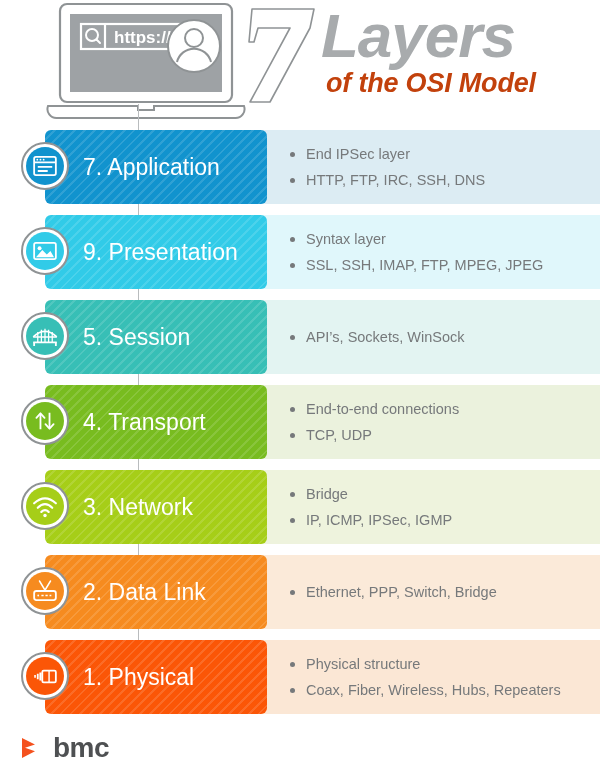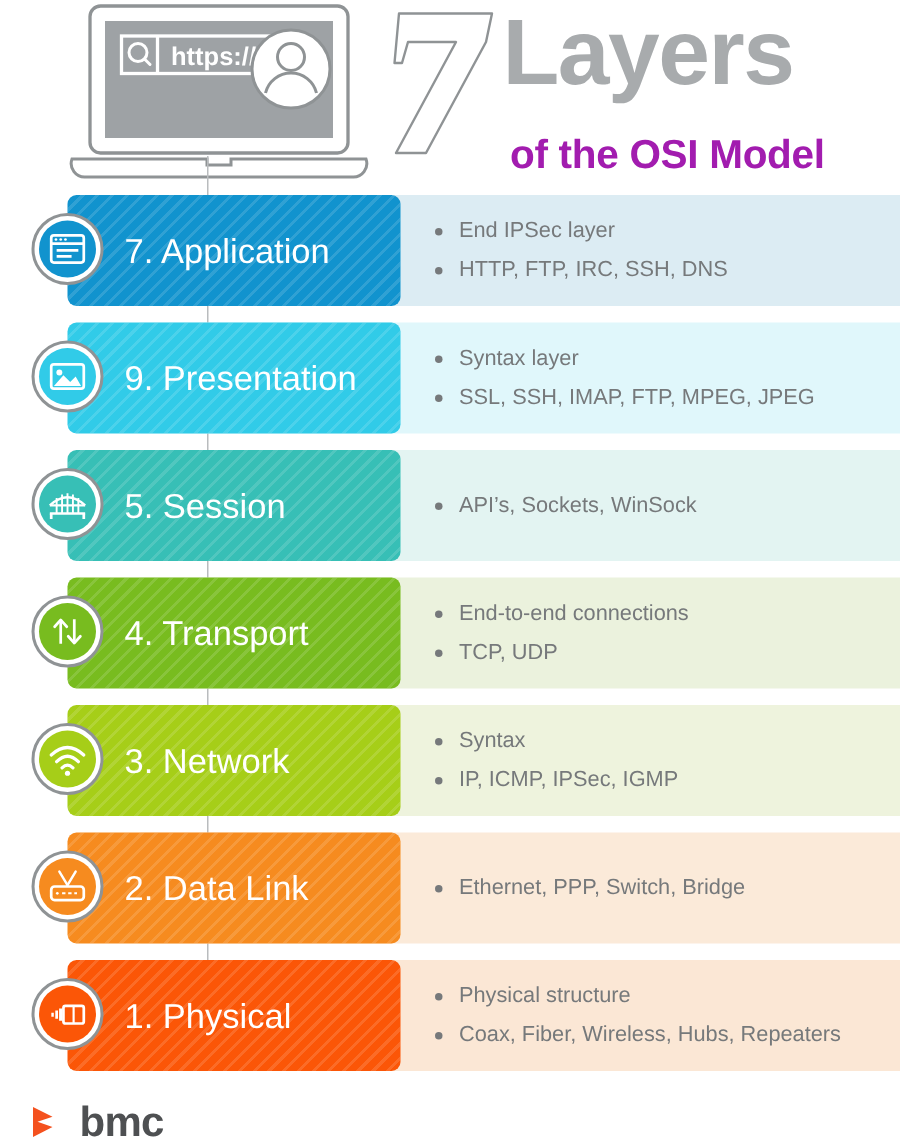--- a/index.html
+++ b/index.html
@@ -28,46 +28,46 @@
     position: absolute;
     left: 46px;
     top: 2px;
     width: 220px;
     height: 122px;
   }
 
   
   #title-block {
     position: absolute;
-    left: 262px;
+    left: 248px;
     top: 4px;
     width: 330px;
     height: 110px;
+    font-style: italic;
   }
   #seven-svg { position: absolute; left: 0; top: 2px; }
   #word-layers {
     position: absolute;
     left: 73px;
     top: 1px;
     font-size: 62px;
     font-weight: bold;
     color: #a8abad;
     letter-spacing: -1px;
     line-height: 1;
   }
   #word-sub {
     position: absolute;
     left: 78px;
     top: 66px;
     font-size: 27px;
     font-weight: bold;
-    color: #a21caf;
+    color: #c2410c;
     letter-spacing: -0.2px;
     line-height: 1;
-    margin-top: 20px;
   }
 
   
   #connector {
     position: absolute;
     left: 138px;
     top: 104px;
     width: 1px;
     height: 556px;
     background: #b9bcbe;
@@ -343,21 +343,21 @@
       <div class="disc" style="background:#a6ce18;">
         <svg class="disc" width="42" height="42" viewBox="0 0 42 42">
           <path d="M9 18 Q21 7 33 18" fill="none" stroke="#ffffff" stroke-width="2.4" stroke-linecap="round"></path>
           <path d="M13 23 Q21 15 29 23" fill="none" stroke="#ffffff" stroke-width="2.4" stroke-linecap="round"></path>
           <path d="M17 27.5 Q21 23.5 25 27.5" fill="none" stroke="#ffffff" stroke-width="2.4" stroke-linecap="round"></path>
           <circle cx="21" cy="31.5" r="1.9" fill="#ffffff"></circle>
         </svg>
       </div>
     </div>
     <div class="bullets">
-      <div class="bullet">Syntax</div>
+      <div class="bullet">Bridge</div>
       <div class="bullet">IP, ICMP, IPSec, IGMP</div>
     </div>
   </div>
 
   <div class="row">
     <div class="row-panel" style="background:#fbead9;"></div>
     <div class="row-bar" style="background:#f68b1f;">
       <div class="stripes"></div>
     </div>
     <div class="row-label">2. Data Link</div>

